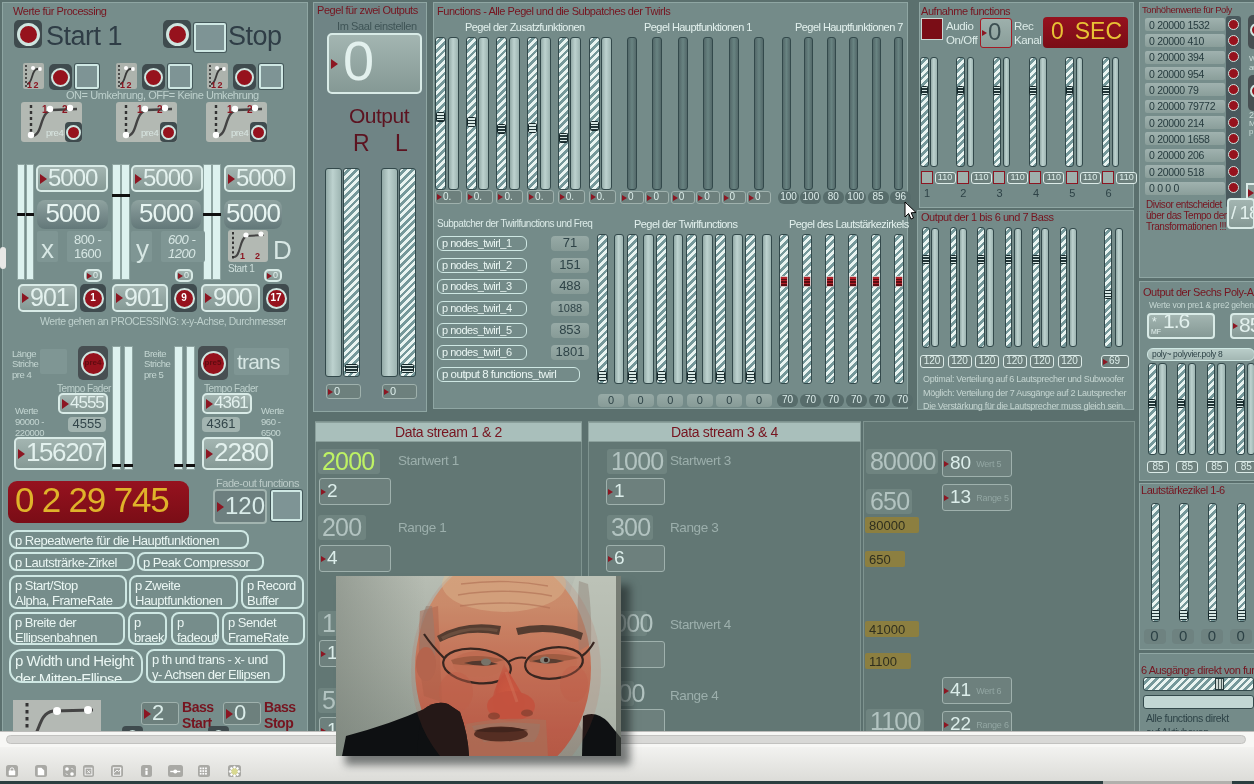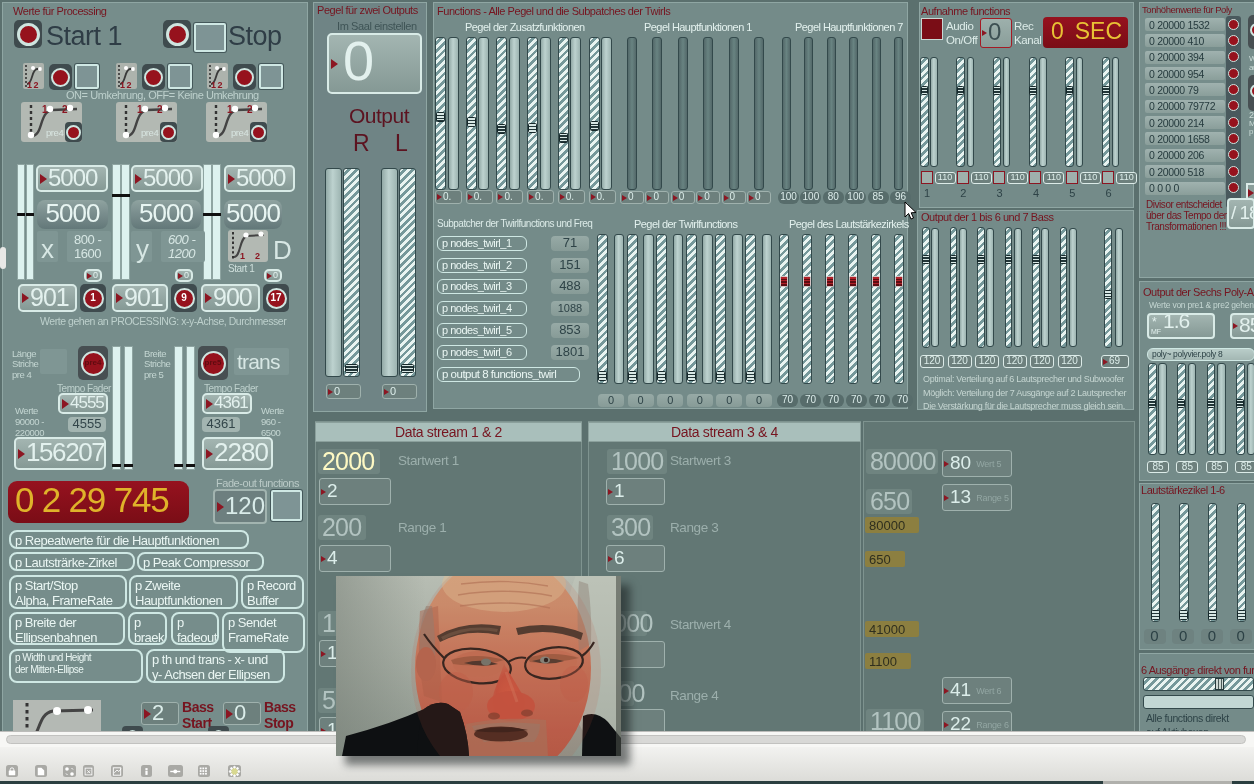--- a/index.html
+++ b/index.html
@@ -288,22 +288,22 @@
 <div class="sq" style="left:271px;top:490px;width:31px;height:31px;"></div>
 <div class="pb" style="left:9px;top:530px;width:240px;height:19px;font-size:13px;">p Repeatwerte für die Hauptfunktionen</div>
 <div class="pb" style="left:9px;top:552px;width:126px;height:19px;font-size:13px;">p Lautsträrke-Zirkel</div>
 <div class="pb" style="left:137px;top:552px;width:127px;height:19px;font-size:13px;">p Peak Compressor</div>
 <div class="pb" style="left:9px;top:575px;width:118px;height:34px;font-size:13px;">p Start/Stop<br>Alpha, FrameRate</div>
 <div class="pb" style="left:129px;top:575px;width:109px;height:34px;font-size:13px;">p Zweite<br>Hauptfunktionen</div>
 <div class="pb" style="left:241px;top:575px;width:63px;height:34px;font-size:13px;">p Record<br>Buffer</div>
 <div class="pb" style="left:9px;top:612px;width:116px;height:33px;font-size:13px;">p Breite der<br>Ellipsenbahnen</div>
 <div class="pb" style="left:128px;top:612px;width:39px;height:33px;font-size:13px;">p<br>braek</div>
 <div class="pb" style="left:171px;top:612px;width:48px;height:33px;font-size:13px;">p<br>fadeout</div>
-<div class="pb" style="left:222px;top:612px;width:83px;height:41px;font-size:13px;">p Sendet<br>FrameRate</div>
-<div class="pb" style="left:9px;top:649px;width:134px;height:34px;font-size:10px;">p Width und Height<br>der Mitten-Ellipse</div>
+<div class="pb" style="left:222px;top:612px;width:83px;height:33px;font-size:13px;">p Sendet<br>FrameRate</div>
+<div class="pb" style="left:9px;top:649px;width:134px;height:34px;font-size:15px;border-radius:13px;">p Width und Height<br>der Mitten-Ellipse</div>
 <div class="pb" style="left:146px;top:649px;width:139px;height:34px;font-size:13px;">p th und trans - x- und<br>y- Achsen der Ellipsen</div>
 <div class="cv" style="left:13px;top:700px;width:88px;height:33px;border-radius:0;background:#b4b9b4;">
       <svg width="88" height="33" style="position:absolute;left:0;top:0">
 <line x1="14" y1="3" x2="14" y2="33" stroke="#333" stroke-width="3" stroke-dasharray="3.5 3.5"></line>
 <path d="M16,40 C28,36 24,14 40,11 L80,10" stroke="#444" stroke-width="3" fill="none"></path>
 <circle cx="44" cy="11" r="4" fill="#fff"></circle>
         <circle cx="75" cy="10" r="4" fill="#fff"></circle>
 </svg>
     </div>
 <div class="nbs" style="left:141px;top:702px;width:38px;height:23px;font-size:22px;">
@@ -755,21 +755,21 @@
 <div class="a" style="left:315px;top:421px;width:267px;height:312px;background:#627774;border:1px solid #7e938f;"></div>
 <div class="a" style="left:588px;top:421px;width:273px;height:312px;background:#627774;border:1px solid #7e938f;"></div>
 <div class="a" style="left:863px;top:421px;width:272px;height:312px;background:#627774;border:1px solid #7e938f;"></div>
 <div class="a" style="left:315px;top:422px;width:267px;height:20px;background:#a9bfbb;border:1px solid #8ba09c;display:flex;align-items:center;justify-content:center;">
       <span style="color:#76141f;font-size:14px;letter-spacing:-0.35px;margin-top:-1px;">Data stream 1 &amp; 2</span>
     </div>
 <div class="a" style="left:588px;top:422px;width:273px;height:20px;background:#a9bfbb;border:1px solid #8ba09c;display:flex;align-items:center;justify-content:center;">
       <span style="color:#76141f;font-size:14px;letter-spacing:-0.35px;margin-top:-1px;">Data stream 3 &amp; 4</span>
     </div>
 <div class="a" style="left:318px;top:449px;width:62px;height:25px;background:#6f8480;border-radius:3px;"></div>
-<div class="lt" style="left:322px;top:447px;font-size:25px;color:#fef9c3;letter-spacing:-0.8px;">2000</div>
+<div class="lt" style="left:322px;top:447px;font-size:25px;color:#bef264;letter-spacing:-0.8px;">2000</div>
 <div class="lt" style="left:398px;top:453px;font-size:13.5px;color:#9cafac;letter-spacing:-0.4px;">Startwert 1</div>
 <div class="nbs" style="left:319px;top:478px;width:72px;height:27px;font-size:19px;border-width:1.5px;">
       <span class="trs"></span>
       <span style="margin-top:-2px;">2</span>
     </div>
 <div class="a" style="left:318px;top:515px;width:48px;height:25px;background:#6f8480;border-radius:3px;"></div>
 <div class="lt" style="left:322px;top:513px;font-size:25px;color:#b2c3c0;letter-spacing:-0.8px;">200</div>
 <div class="lt" style="left:398px;top:520px;font-size:13.5px;color:#9cafac;letter-spacing:-0.4px;">Range 1</div>
 <div class="nbs" style="left:319px;top:545px;width:72px;height:27px;font-size:19px;border-width:1.5px;">
       <span class="trs"></span>

